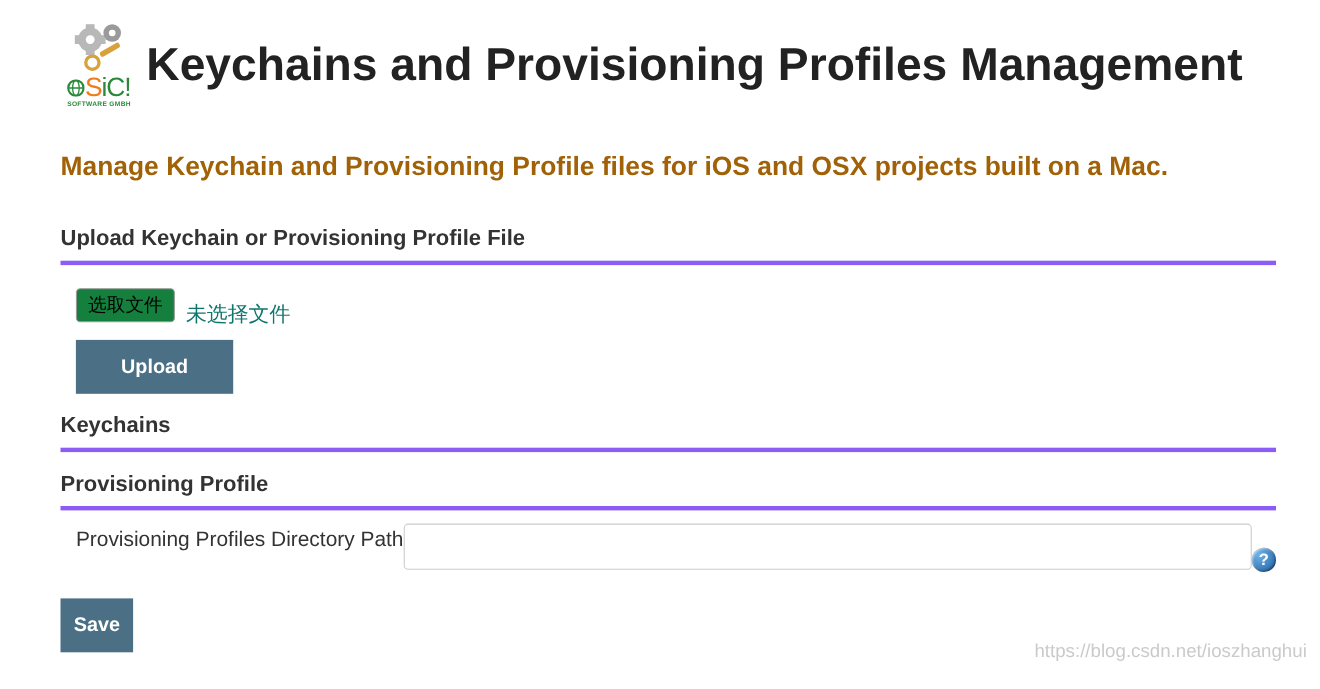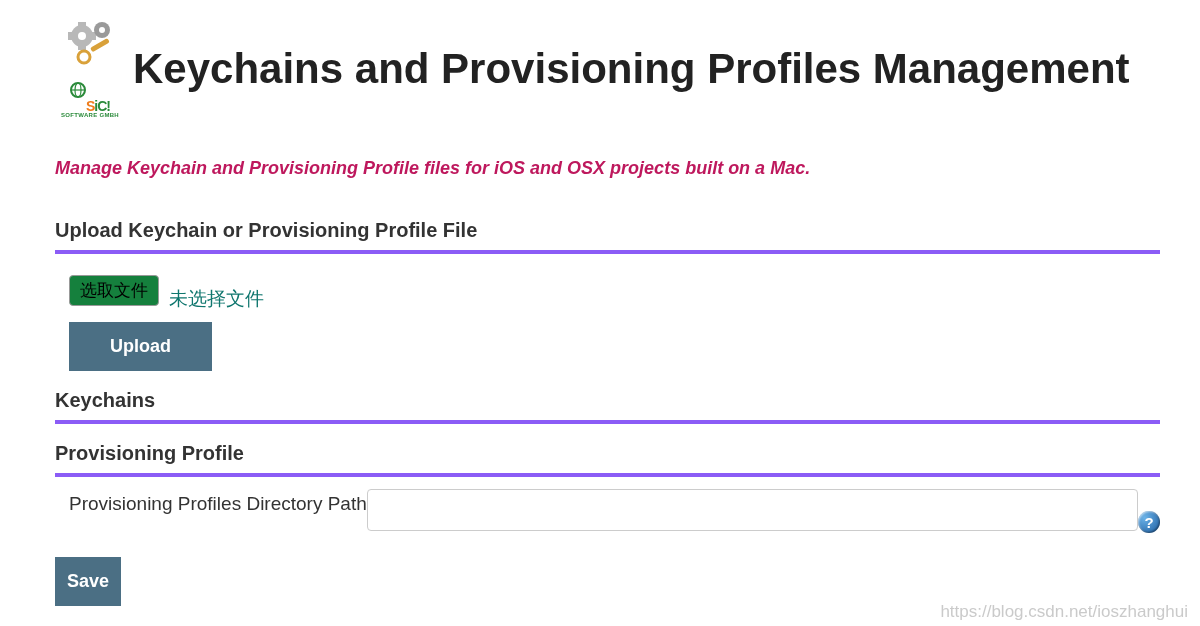--- a/index.html
+++ b/index.html
@@ -25,25 +25,24 @@
       width: 70px;
     }
     .page-title {
       font-size: 42px;
       font-weight: bold;
       color: #222;
       line-height: 1.1;
       flex: 1;
     }
     .description {
-      font-size: 18px;
+      font-size: 24px;
       font-weight: bold;
-      color: #be185d;
+      color: #a16207;
       margin-bottom: 40px;
-      font-style: italic;
     }
     .section-title {
       font-size: 20px;
       font-weight: bold;
       color: #333;
       padding-bottom: 8px;
       margin-top: 18px;
     }
     .section-divider { border-bottom: 4px solid #8b5cf6; }
     .upload-row {
@@ -91,25 +90,25 @@
     }
     .help-icon {
       width: 22px; height: 22px; border-radius: 50%;
       background: radial-gradient(circle at 30% 30%, #6cb3e8, #1a5a9e);
       color: #fff; font-weight: bold; font-size: 15px;
       display: flex; align-items: center; justify-content: center;
       box-shadow: inset -1px -1px 2px rgba(0,0,0,.4), inset 1px 1px 2px rgba(255,255,255,.6);
       cursor: pointer; align-self: flex-end; margin-bottom: -2px;
     }
     .watermark {
-      position: absolute; bottom: 4px; right: 12px;
+      position: absolute; bottom: 24px; right: 12px;
       color: rgba(150,150,150,0.5); font-size: 17px;
       font-family: Arial, sans-serif;
     }
-    .sic-text { font-family: Arial Black, Arial, sans-serif; font-weight: 700; font-size: 14px; letter-spacing: -1px; margin-top: 32px;}
+    .sic-text { font-family: Arial Black, Arial, sans-serif; font-weight: 400; font-size: 24px; letter-spacing: -1px;}
     .sic-sub { font-size: 6px; color: #2a8a3a; font-weight: bold; letter-spacing: 0.3px; margin-top:-2px;}
   </style>
 </head>
 <body>
 
 
 
 <div class="header-row">
   <div class="logo-block">
     <svg width="60" height="50" viewBox="0 0 60 50">

